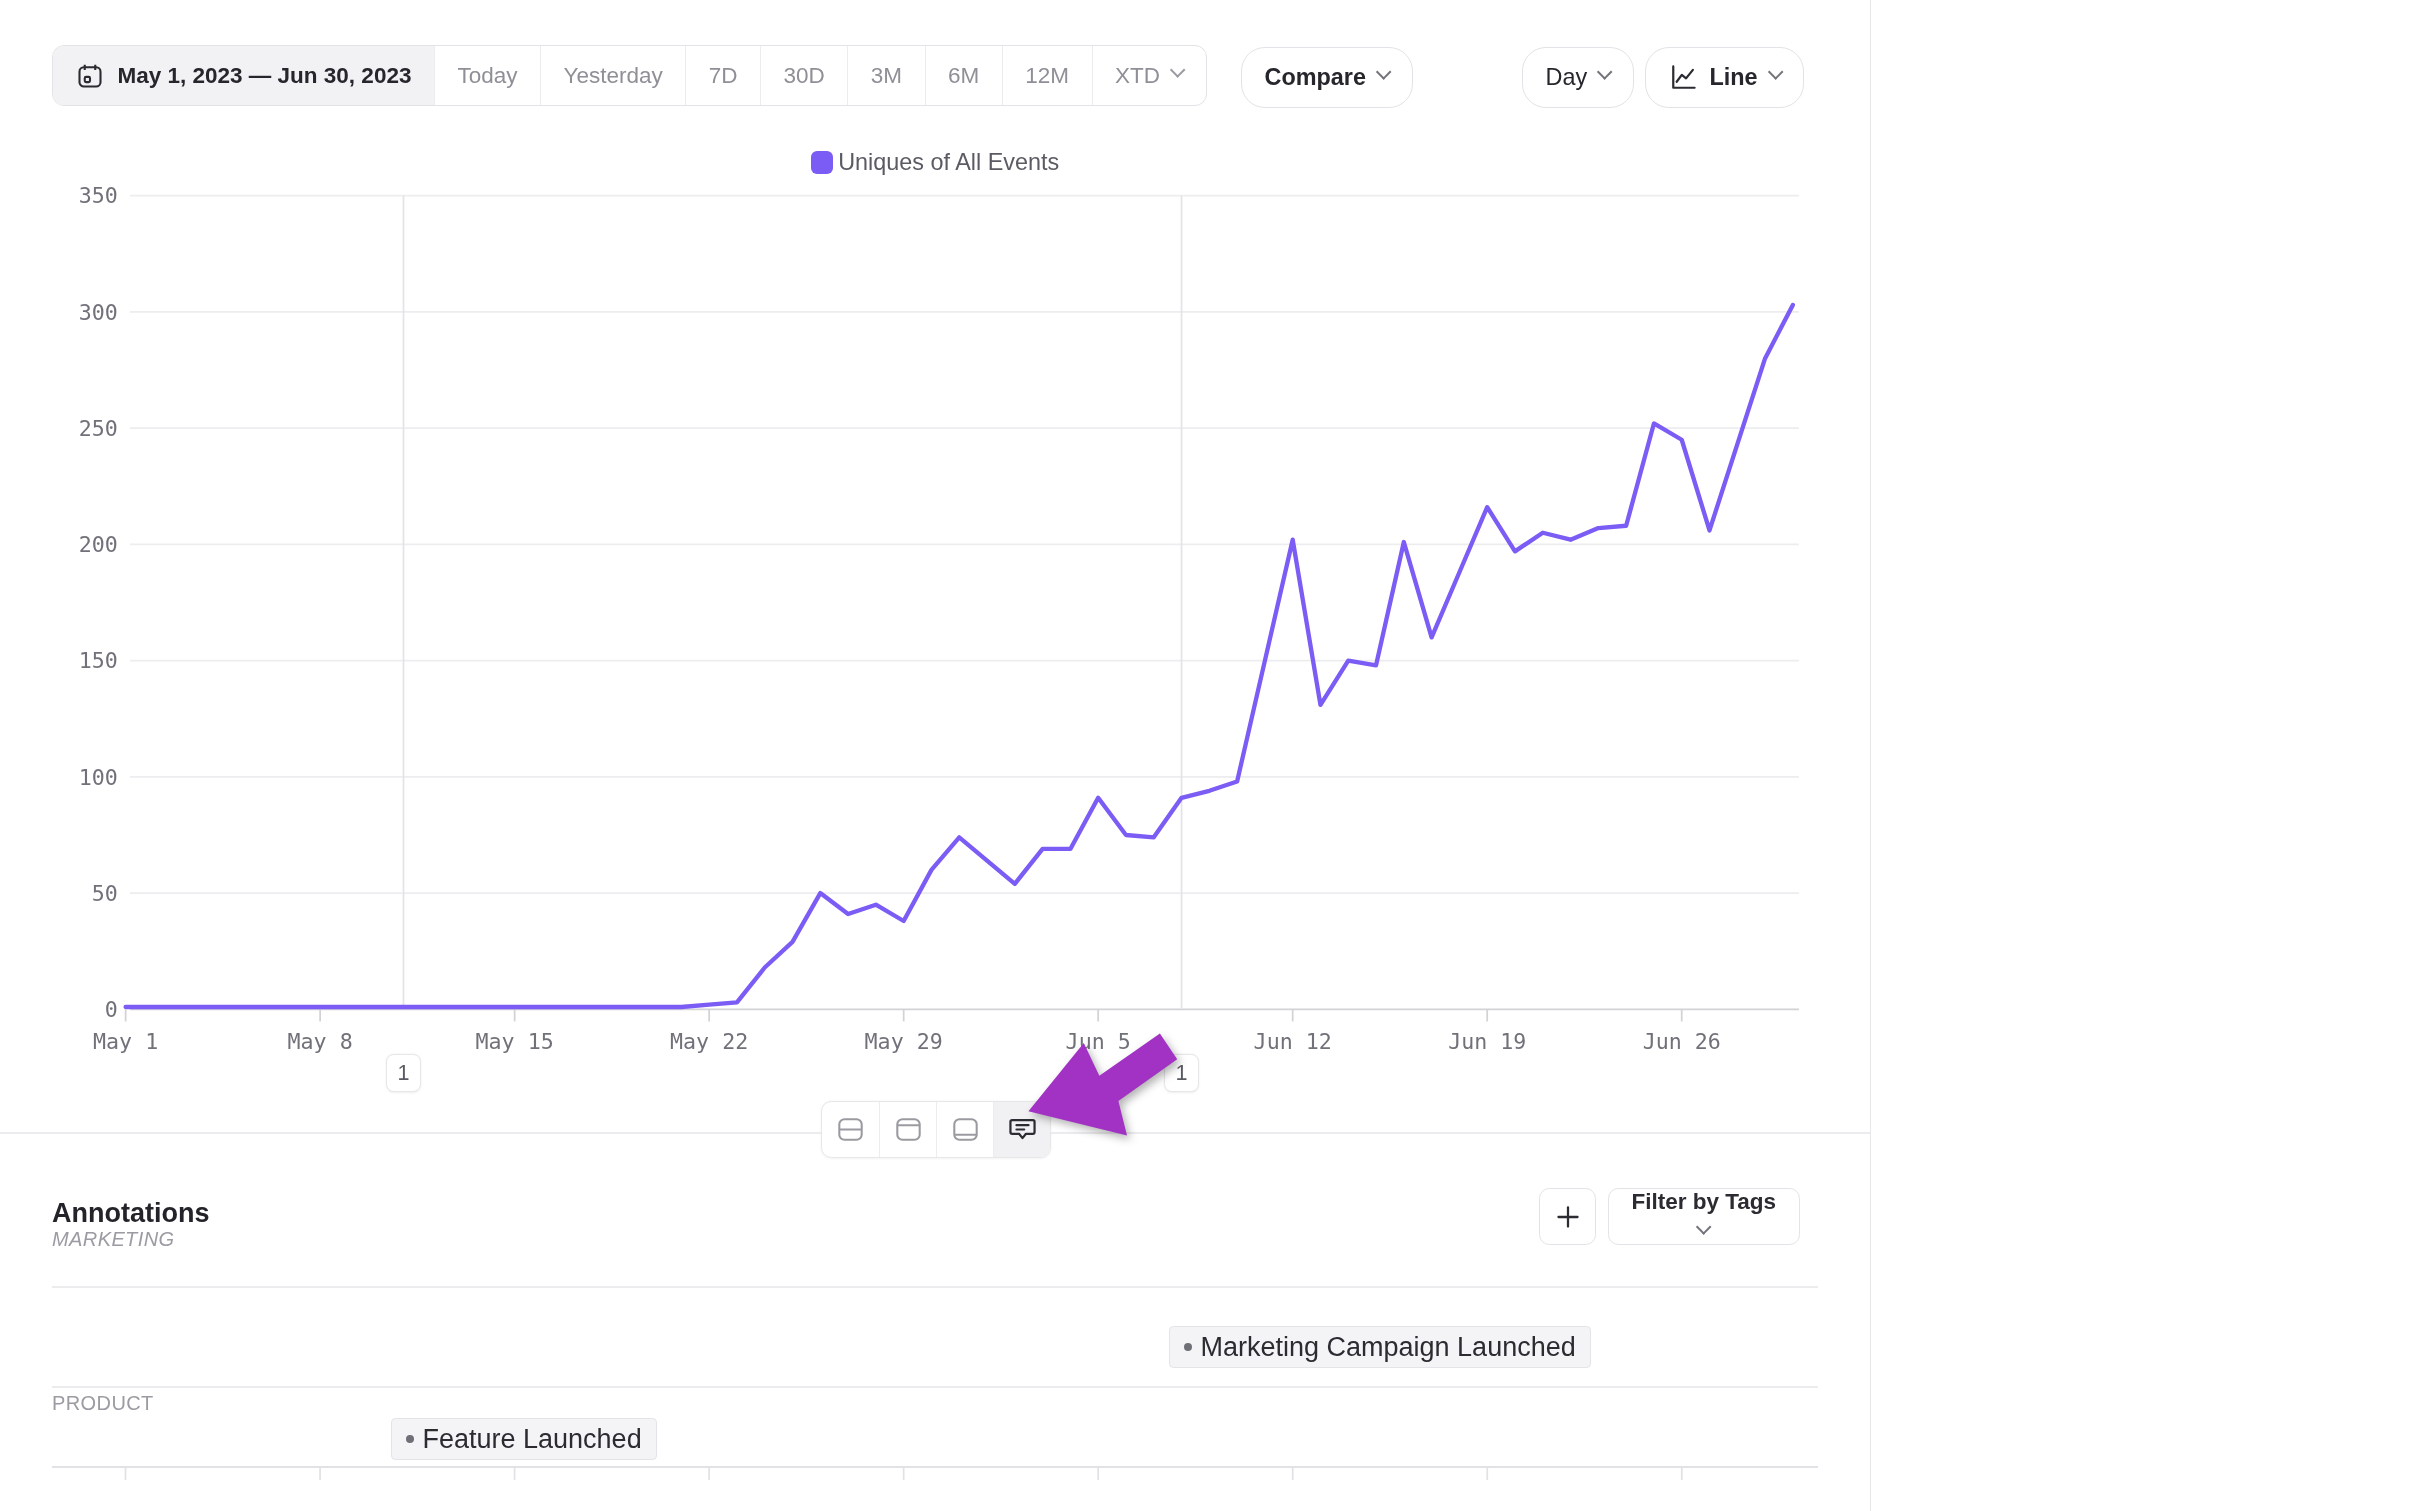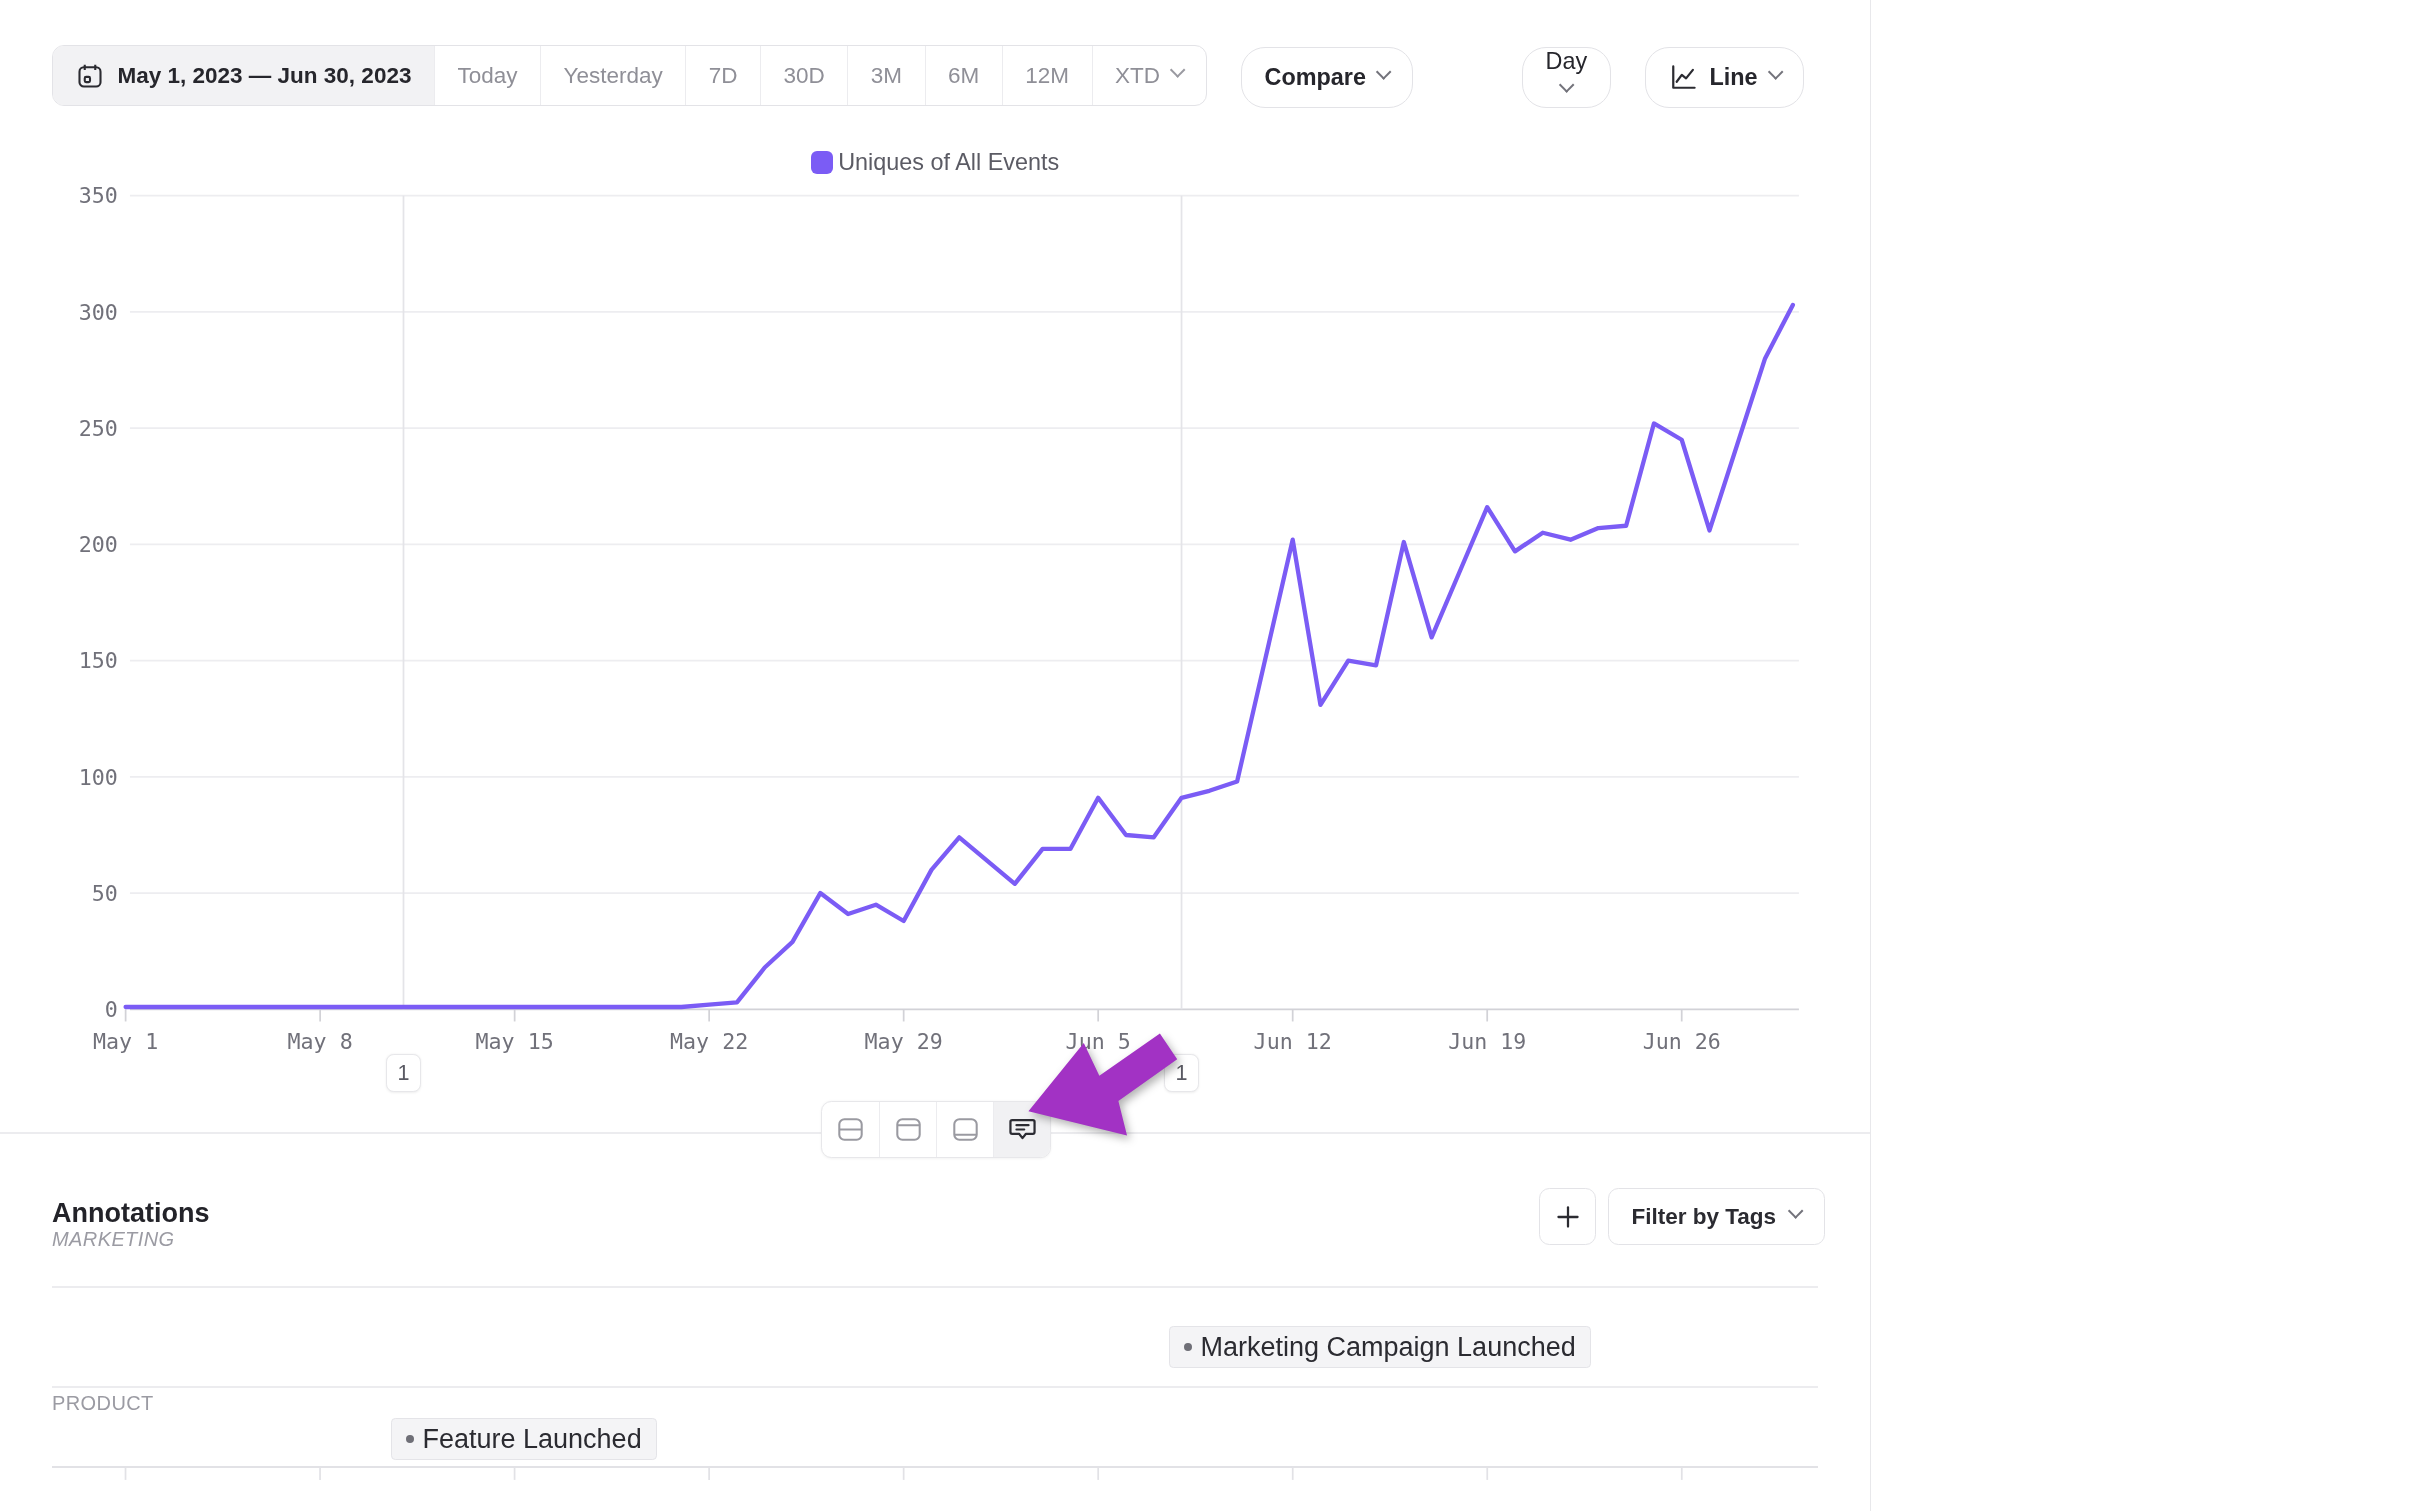--- a/index.html
+++ b/index.html
@@ -47,21 +47,21 @@
 
   .pointer-arrow { left:978px; top:1004px; filter:drop-shadow(3.5px 4.3px 4.3px rgba(0,0,0,.30)); }
 
   
   .anno-title { left:52px; top:1198px; font-size:27px; font-weight:bold; color:#232329; }
   .anno-add-btn { left:1539px; top:1188px; width:57px; height:57px; border:1.7px solid #e3e3e7;
                   border-radius:10.4px; background:#fff; display:flex; align-items:center;
                   justify-content:center; cursor:pointer; }
   .anno-filter-btn { left:1608px; top:1188px; height:57px; border:1.7px solid #e3e3e7; border-radius:10.4px;
                      background:#fff; display:flex; align-items:center; gap:14px; padding:0 22.5px;
-                     font-size:22.5px; font-weight:bold; color:#2b2b31; cursor:pointer; }
+                     font-size:22.5px; font-weight:bold; color:#2b2b31; cursor:pointer;flex-direction:column; }
   .anno-div { left:52px; width:1766px; height:1.7px; background:#ececef; }
   .anno-group-label { left:52px; font-size:20px; color:#9b9ba3; letter-spacing:0.4px; }
   .anno-chip { height:42px; background:#f4f4f6; border:1.7px solid #e4e4e8; border-radius:4.3px;
                display:flex; align-items:center; gap:8.7px; padding:0 14px; font-size:27px;
                color:#2b2b31; cursor:pointer; white-space:nowrap; }
   .chip-dot { width:7.8px; height:7.8px; border-radius:50%; background:#6f6f77; }
   .mini-axis { left:52px; top:1466px; width:1766px; height:1.7px; background:#e2e2e6; }
 
   
   .sidebar { left:1870px; top:0; width:556px; height:1511px; background:#fff;
@@ -95,21 +95,21 @@
       <span>XTD</span>
       <span class="chev gray"></span>
     </div>
   </div>
 
   <div class="abs btn bold" style="left:1241px;top:47px;">
     <span>Compare</span>
     <span class="chev"></span>
   </div>
 
-  <div class="abs btn" style="left:1522px;top:47px;flex-direction:column;">
+  <div class="abs btn" style="left:1522px;top:47px;">
     <span>Day</span>
     <span class="chev"></span>
   </div>
 
   <div class="abs btn bold" style="left:1645px;top:47px;">
     <span style="display:flex;">
       <svg width="29" height="29" viewBox="0 0 34 34" fill="none" stroke="#2b2b31" stroke-width="2.6" stroke-linecap="round" stroke-linejoin="round">
         <polyline points="5,4 5,29 30,29"></polyline>
         <polyline points="9,22 15,14 20,18 28,8"></polyline>
       </svg>

